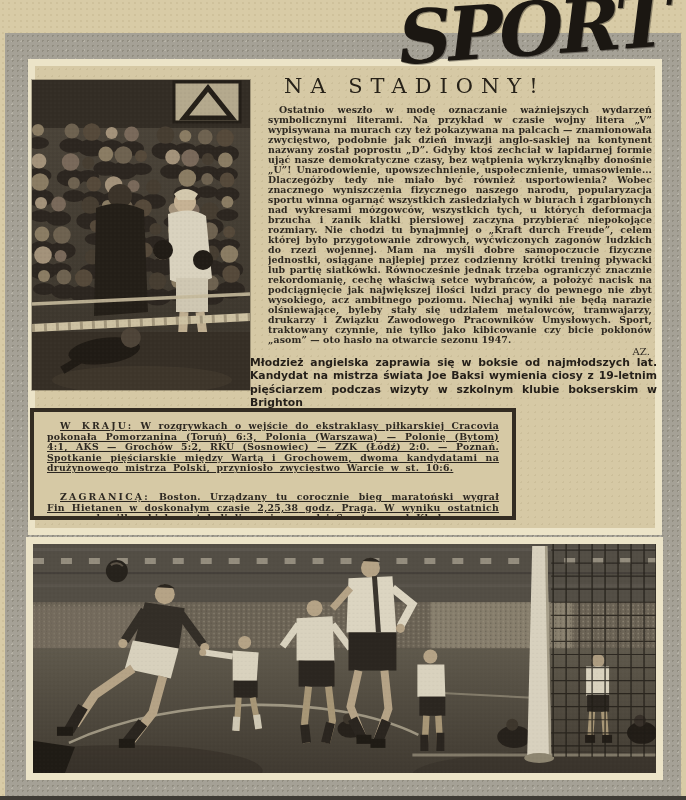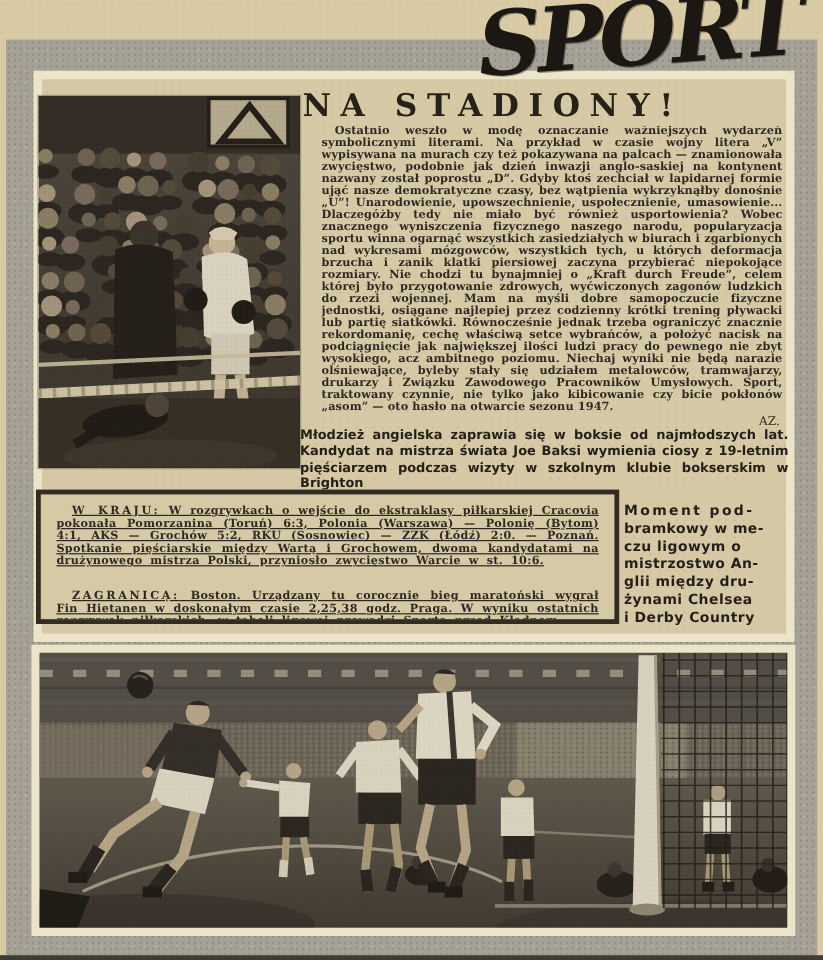--- a/index.html
+++ b/index.html
@@ -27,22 +27,22 @@
     background-size:7px 7px;
   }
   .logo{
     position:absolute; left:398px; top:-14px; z-index:8;
     font-family:"DejaVu Serif", serif; font-style:italic; font-weight:bold;
     font-size:74px; letter-spacing:-4px; color:#1b1712;
     transform:rotate(-4deg); text-shadow:1px 1px 0 rgba(27,23,18,.4);
   }
   .headline{
     position:absolute; left:252px; top:74px; z-index:7; margin:0;
-    font-family:"DejaVu Serif", serif; font-weight:bold; font-size:26px;
-    letter-spacing:8px; color:#272219; white-space:nowrap;
+    font-family:"DejaVu Serif", serif; font-weight:normal; font-size:21px;
+    letter-spacing:8px; color:#272219; white-space:nowrap;padding-left:32px;
   }
   .boxing-photo{
     position:absolute; left:32px; top:80px; width:218px; height:310px; z-index:4;
     box-shadow:0 0 0 1px rgba(60,52,40,.35);
   }
   .boxing-photo svg, .football-photo svg{display:block;width:100%;height:100%;}
   .body-text{
     position:absolute; left:268px; top:105px; width:384px; height:252px; z-index:5;
     font-size:9.4px; line-height:10px; font-weight:bold; text-align:justify;
     letter-spacing:.1px; color:#2e2922; overflow:hidden;
@@ -284,29 +284,20 @@
     <div class="signature">AZ.</div>
   </div>
 
   <div class="photo-caption">Młodzież angielska zaprawia się w boksie od najmłodszych lat. Kandydat na mistrza świata Joe Baksi wymienia ciosy z 19-letnim pięściarzem podczas wizyty w szkolnym klubie bokserskim w Brighton</div>
 
   <div class="news-box">
     <p><span class="news-label">W KRAJU:</span> <span>W rozgrywkach o wejście do ekstraklasy piłkarskiej Cracovia pokonała Pomorzanina (Toruń) 6:3, Polonia (Warszawa) — Polonię (Bytom) 4:1, AKS — Grochów 5:2, RKU (Sosnowiec) — ZZK (Łódź) 2:0. —</span> <b>Poznań.</b> <span>Spotkanie pięściarskie między Wartą i Grochowem, dwoma kandydatami na drużynowego mistrza Polski, przyniosło zwycięstwo Warcie w st. 10:6.</span></p>
     <p><span class="news-label">ZAGRANICĄ:</span> <b>Boston.</b> <span>Urządzany tu corocznie bieg maratoński wygrał Fin Hietanen w doskonałym czasie</span> <b>2,25,38</b> <span>godz.</span> <b>Praga.</b> <span>W wyniku ostatnich rozgrywek piłkarskich, w tabeli ligowej prowadzi Sparta przed Kladnem.</span></p>
   </div>
 
-  <div class="side-note">
-    <span>Moment pod-</span>
-    <span>bramkowy w me-</span>
-    <span>czu ligowym o</span>
-    <span>mistrzostwo An-</span>
-    <span>glii między dru-</span>
-    <span>żynami Chelsea</span>
-    <span>i Derby Country</span>
-  </div>
 
   <figure class="football-photo" style="margin:0" title="Moment podbramkowy — zawodnicy w białych i ciemnych koszulkach przy bramce z siatką, piłka w powietrzu, pełne trybuny">
     <svg viewBox="0 0 624 228" preserveAspectRatio="none">
       <defs>
         <linearGradient id="pitch" x1="0" y1="0" x2="0" y2="1">
           <stop offset="0" stop-color="#5f594c"></stop>
             <stop offset="1" stop-color="#403a31"></stop>
         </linearGradient>
         <pattern id="crowddots" width="5" height="4" patternUnits="userSpaceOnUse">
           <circle cx="1.2" cy="1.2" r=".8" fill="#94# " opacity="0"></circle>

